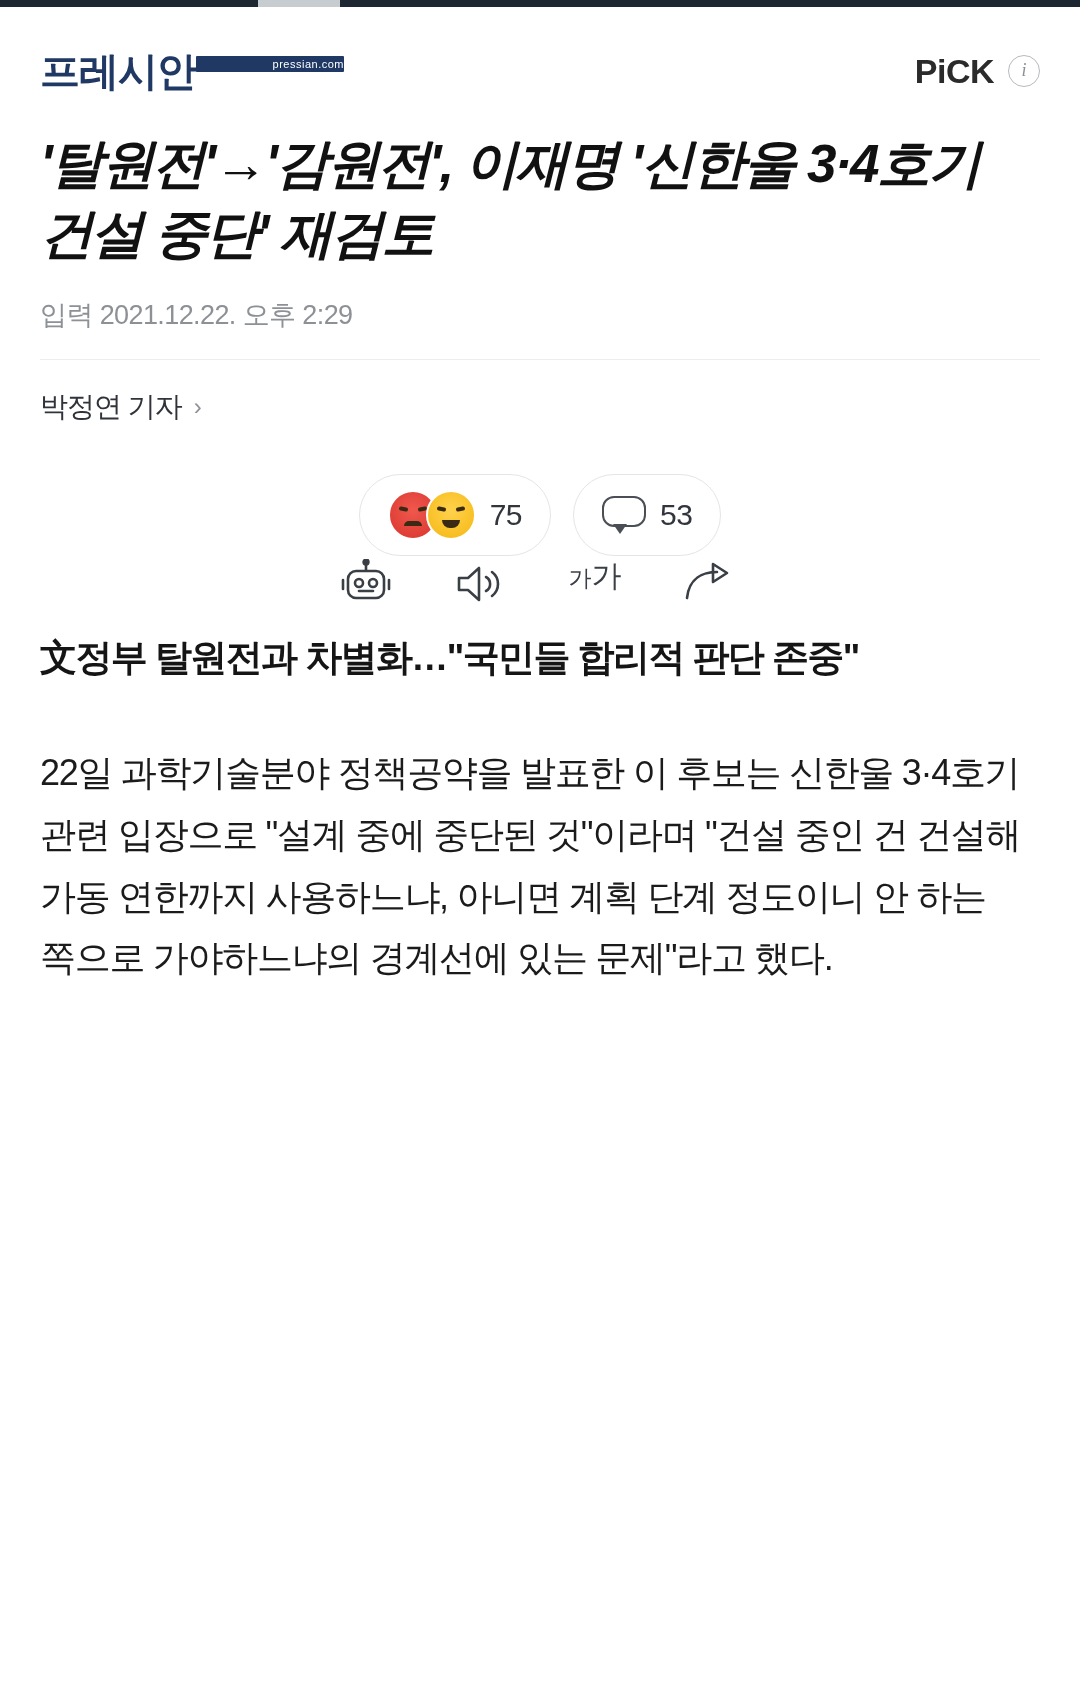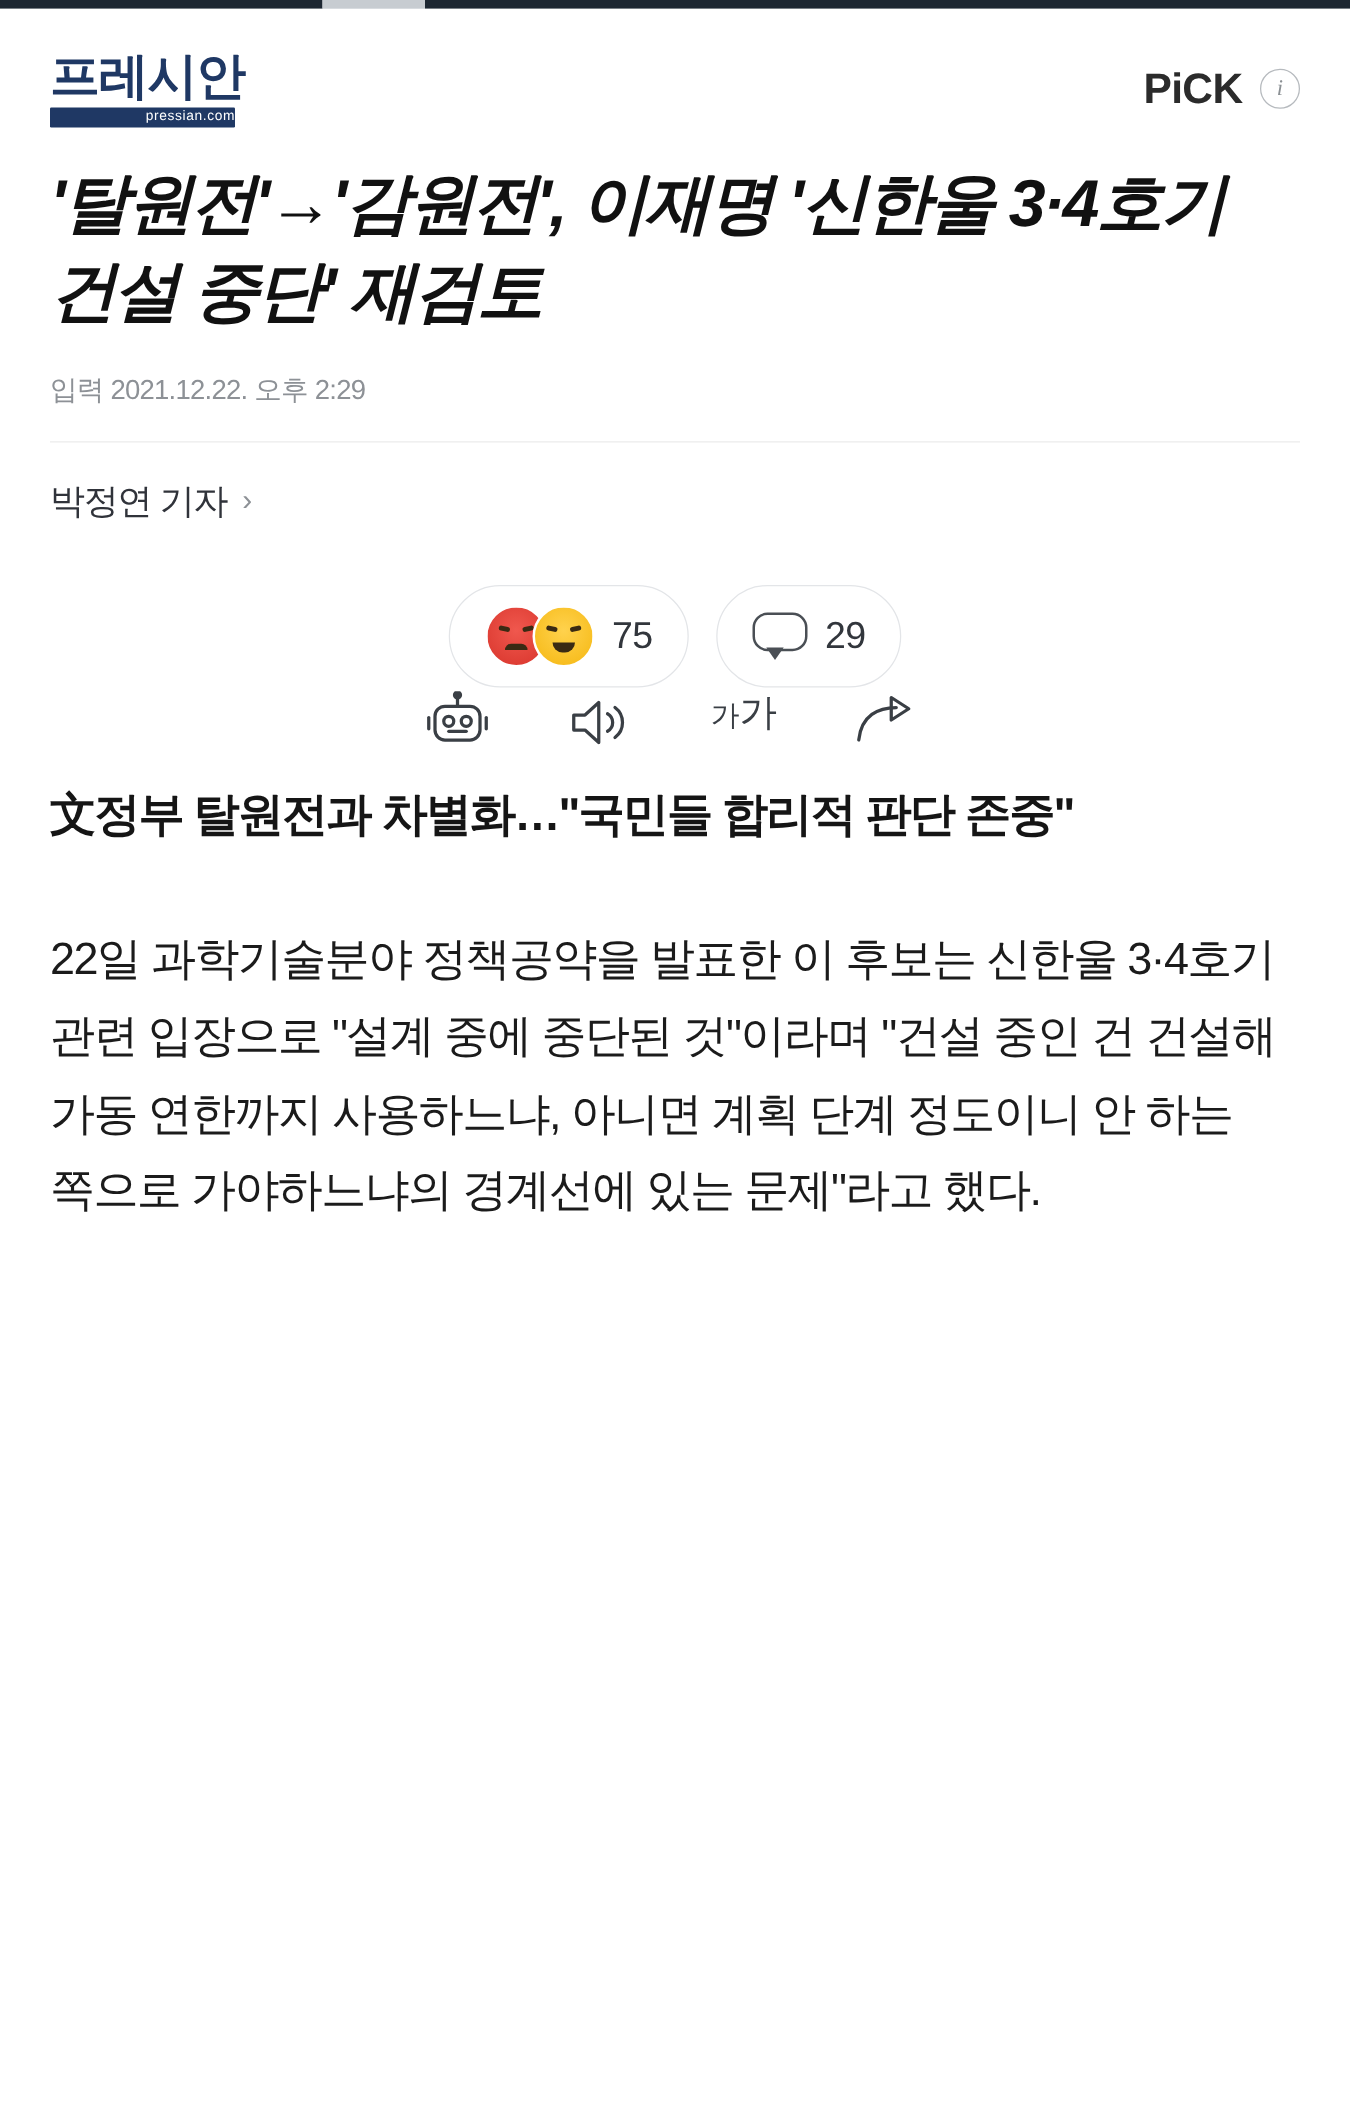--- a/index.html
+++ b/index.html
@@ -64,21 +64,21 @@
   .pub-header {
     display: flex;
     align-items: center;
     justify-content: space-between;
     height: 110px;
     padding-top: 18px;
     box-sizing: border-box;
   }
   .pub-logo {
     display: flex;
-    flex-direction: column;
+    flex-direction: row;
     align-items: flex-start;
     line-height: 1;
     cursor: pointer;
   }
   .pub-logo-name {
     font-size: 40px;
     font-weight: 700;
     letter-spacing: -1px;
     color: #1f3864;
     font-family: "Liberation Sans", sans-serif;
@@ -129,21 +129,21 @@
     font-weight: 700;
     letter-spacing: -2px;
     color: #111;
     margin: 12px 0 0 0;
     word-break: keep-all;
     font-style: italic;
   }
 
   .meta-date {
     margin-top: 28px;
-    font-size: 22px;
+    font-size: 27px;
     color: #8d9196;
     letter-spacing: -0.6px;
   }
 
   .divider {
     margin-top: 26px;
     height: 1px;
     background: #ececec;
     width: 100%;
   }
@@ -361,21 +361,21 @@
             </span>
           </span>
           <span class="count">75</span>
         </div>
 
         <div class="pill">
           <span class="bubble-icon">
             <span class="b-body"></span>
               <span class="b-tail"></span>
           </span>
-          <span class="count">29</span>
+          <span class="count">53</span>
         </div>
 
       </div>
 
       <div class="action-right">
 
         <div class="icon-btn">
           <svg width="54" height="50" viewBox="0 0 54 50" fill="none" stroke="#3a3f45" stroke-width="2.6" stroke-linecap="round" stroke-linejoin="round">
             <line x1="27" y1="4" x2="27" y2="11"></line>
             <circle cx="27" cy="3" r="2.4" fill="#3a3f45"></circle>

